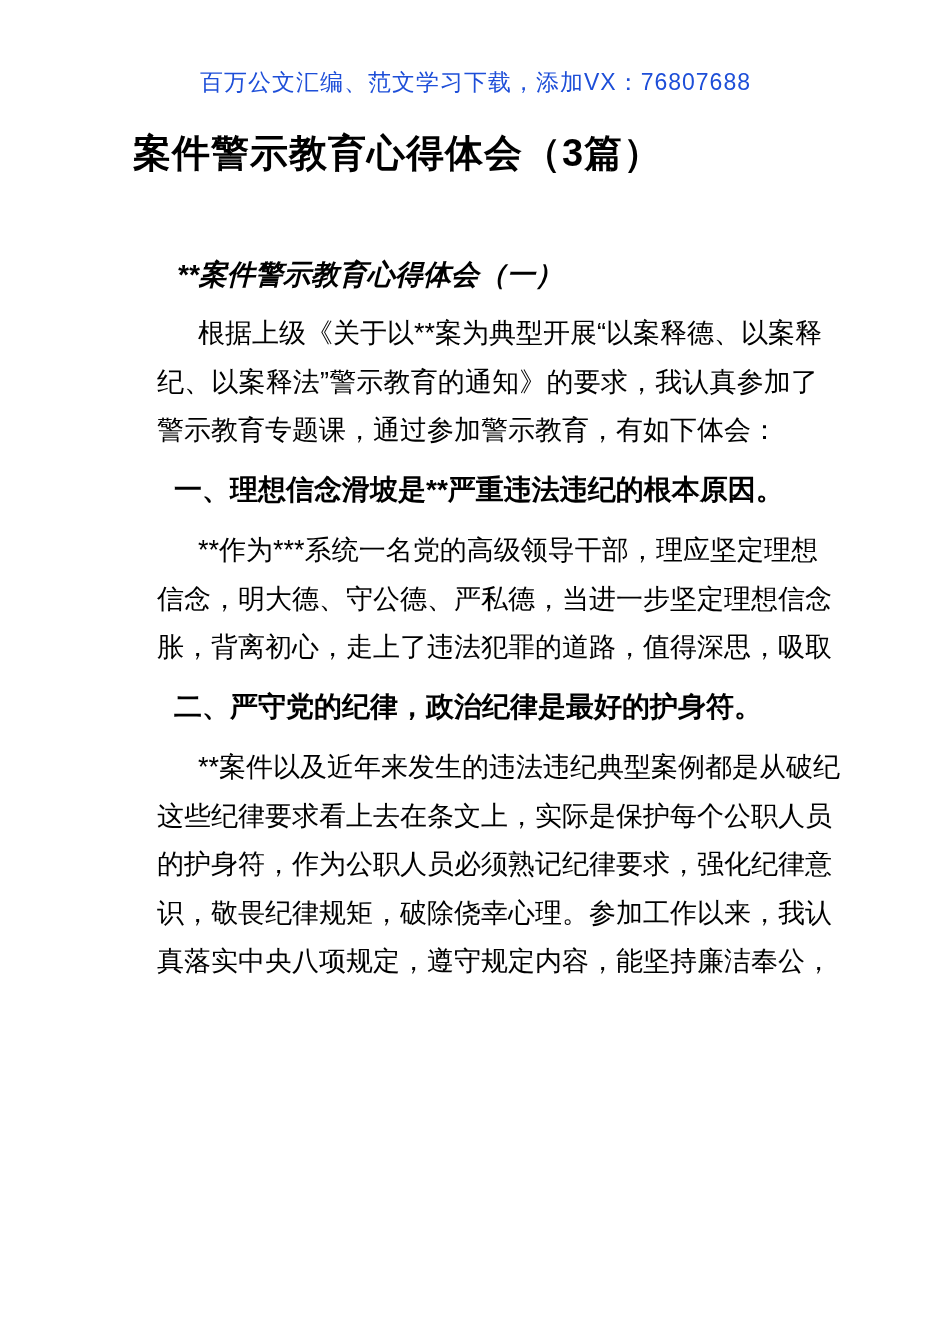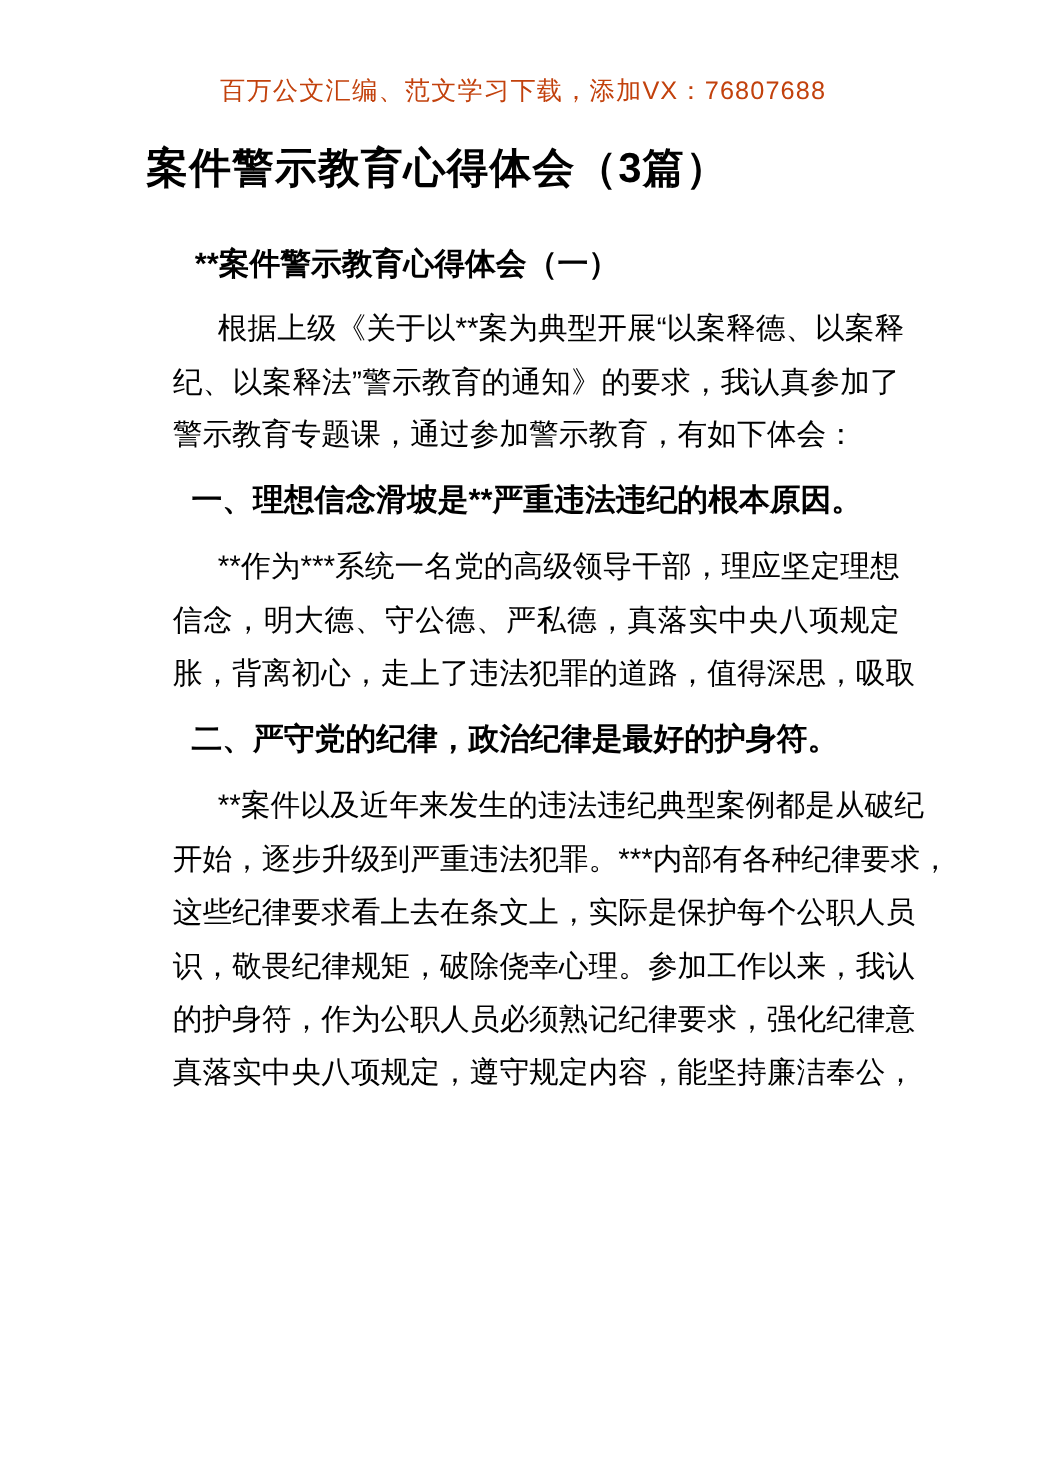--- a/index.html
+++ b/index.html
@@ -28,25 +28,26 @@
   }
   .title {
     margin: 31px 0 0 0;
     font-size: 38px;
     line-height: 50px;
     font-weight: bold;
     text-align: left;
     letter-spacing: 1px;
   }
   .subtitle {
-    margin-top: 40px;
+    margin-top: 75px;
     font-size: 28px;
     line-height: 44px;
     font-weight: bold;
     padding-left: 44px;
+    font-style: italic;
   }
   .heading {
     margin-top: 11px;
     font-size: 28px;
     line-height: 48.5px;
     font-weight: bold;
     padding-left: 41px;
   }
   .paragraph {
     margin-top: 12px;
@@ -64,41 +65,40 @@
     padding-left: 41px;
   }
   .line.last {
     text-align-last: left;
   }
 </style>
 </head>
 <body>
 
 <div class="page">
-  <div class="banner" style="color: #c2410c;">百万公文汇编、范文学习下载，添加VX：76807688</div>
+  <div class="banner" style="color: #1d4ed8;">百万公文汇编、范文学习下载，添加VX：76807688</div>
 
   <div class="title">案件警示教育心得体会（3篇）</div>
 
   <div class="subtitle">**案件警示教育心得体会（一）</div>
 
   <div>
       <div class="paragraph">
         <div class="line first">根据上级《关于以**案为典型开展“以案释德、以案释</div>
         <div class="line">纪、以案释法”警示教育的通知》的要求，我认真参加了</div>
         <div class="line last">警示教育专题课，通过参加警示教育，有如下体会：</div>
       </div>
       <div class="heading">一、理想信念滑坡是**严重违法违纪的根本原因。</div>
       <div class="paragraph">
         <div class="line first">**作为***系统一名党的高级领导干部，理应坚定理想</div>
-        <div class="line">信念，明大德、守公德、严私德，真落实中央八项规定</div>
+        <div class="line">信念，明大德、守公德、严私德，当进一步坚定理想信念</div>
         <div class="line">胀，背离初心，走上了违法犯罪的道路，值得深思，吸取</div>
       </div>
       <div class="heading">二、严守党的纪律，政治纪律是最好的护身符。</div>
       <div class="paragraph">
         <div class="line first">**案件以及近年来发生的违法违纪典型案例都是从破纪</div>
-        <div class="line">开始，逐步升级到严重违法犯罪。***内部有各种纪律要求，</div>
         <div class="line">这些纪律要求看上去在条文上，实际是保护每个公职人员</div>
+        <div class="line">的护身符，作为公职人员必须熟记纪律要求，强化纪律意</div>
         <div class="line">识，敬畏纪律规矩，破除侥幸心理。参加工作以来，我认</div>
-        <div class="line">的护身符，作为公职人员必须熟记纪律要求，强化纪律意</div>
         <div class="line">真落实中央八项规定，遵守规定内容，能坚持廉洁奉公，</div>
       </div>
     </div>
 </div>
 
 </body></html>

